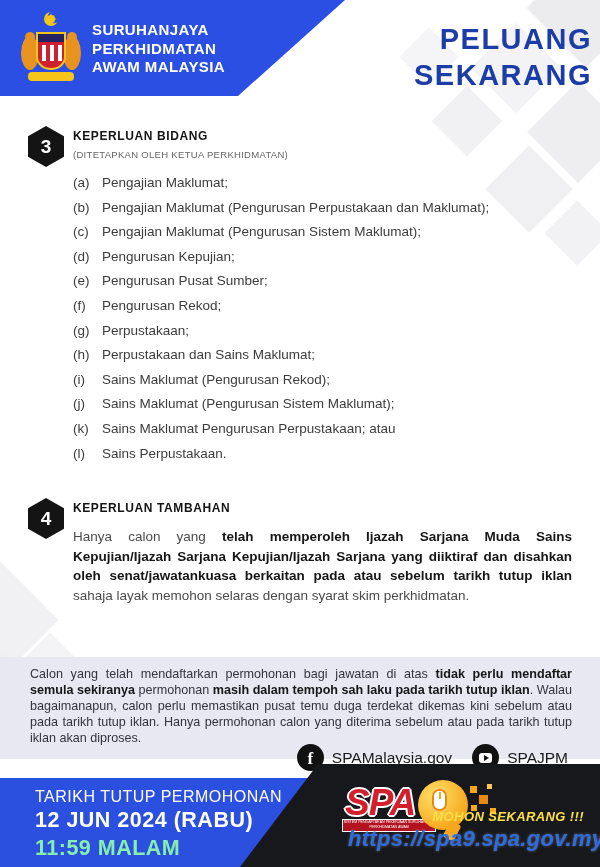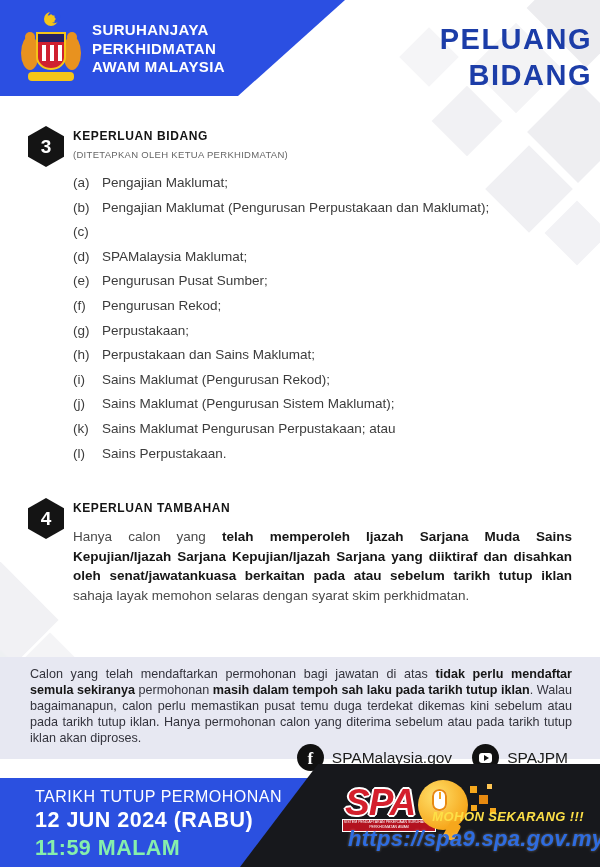--- a/index.html
+++ b/index.html
@@ -130,44 +130,45 @@
       <rect x="8" y="63" width="46" height="9" rx="4" fill="#f5c518"></rect>
     </svg>
     <div class="org">
       <div>SURUHANJAYA</div>
       <div>PERKHIDMATAN</div>
       <div>AWAM MALAYSIA</div>
     </div>
   </div>
   <div class="page-title">
     <div>PELUANG</div>
-    <div>BIDANG</div>
+    <div>SEKARANG</div>
   </div>
 
   <section class="sec sec3">
     <div class="hex">3</div>
     <div class="sec-head">
       <h2>KEPERLUAN BIDANG</h2>
       <div class="sec-sub">(DITETAPKAN OLEH KETUA PERKHIDMATAN)</div>
     </div>
     <ul class="list">
       <li>
           <span class="lab">(a)</span>
           <span>Pengajian Maklumat;</span>
         </li>
       <li>
           <span class="lab">(b)</span>
           <span>Pengajian Maklumat (Pengurusan Perpustakaan dan Maklumat);</span>
         </li>
       <li>
           <span class="lab">(c)</span>
+          <span>Pengajian Maklumat (Pengurusan Sistem Maklumat);</span>
         </li>
       <li>
           <span class="lab">(d)</span>
-          <span>SPAMalaysia Maklumat;</span>
+          <span>Pengurusan Kepujian;</span>
         </li>
       <li>
           <span class="lab">(e)</span>
           <span>Pengurusan Pusat Sumber;</span>
         </li>
       <li>
           <span class="lab">(f)</span>
           <span>Pengurusan Rekod;</span>
         </li>
       <li>

